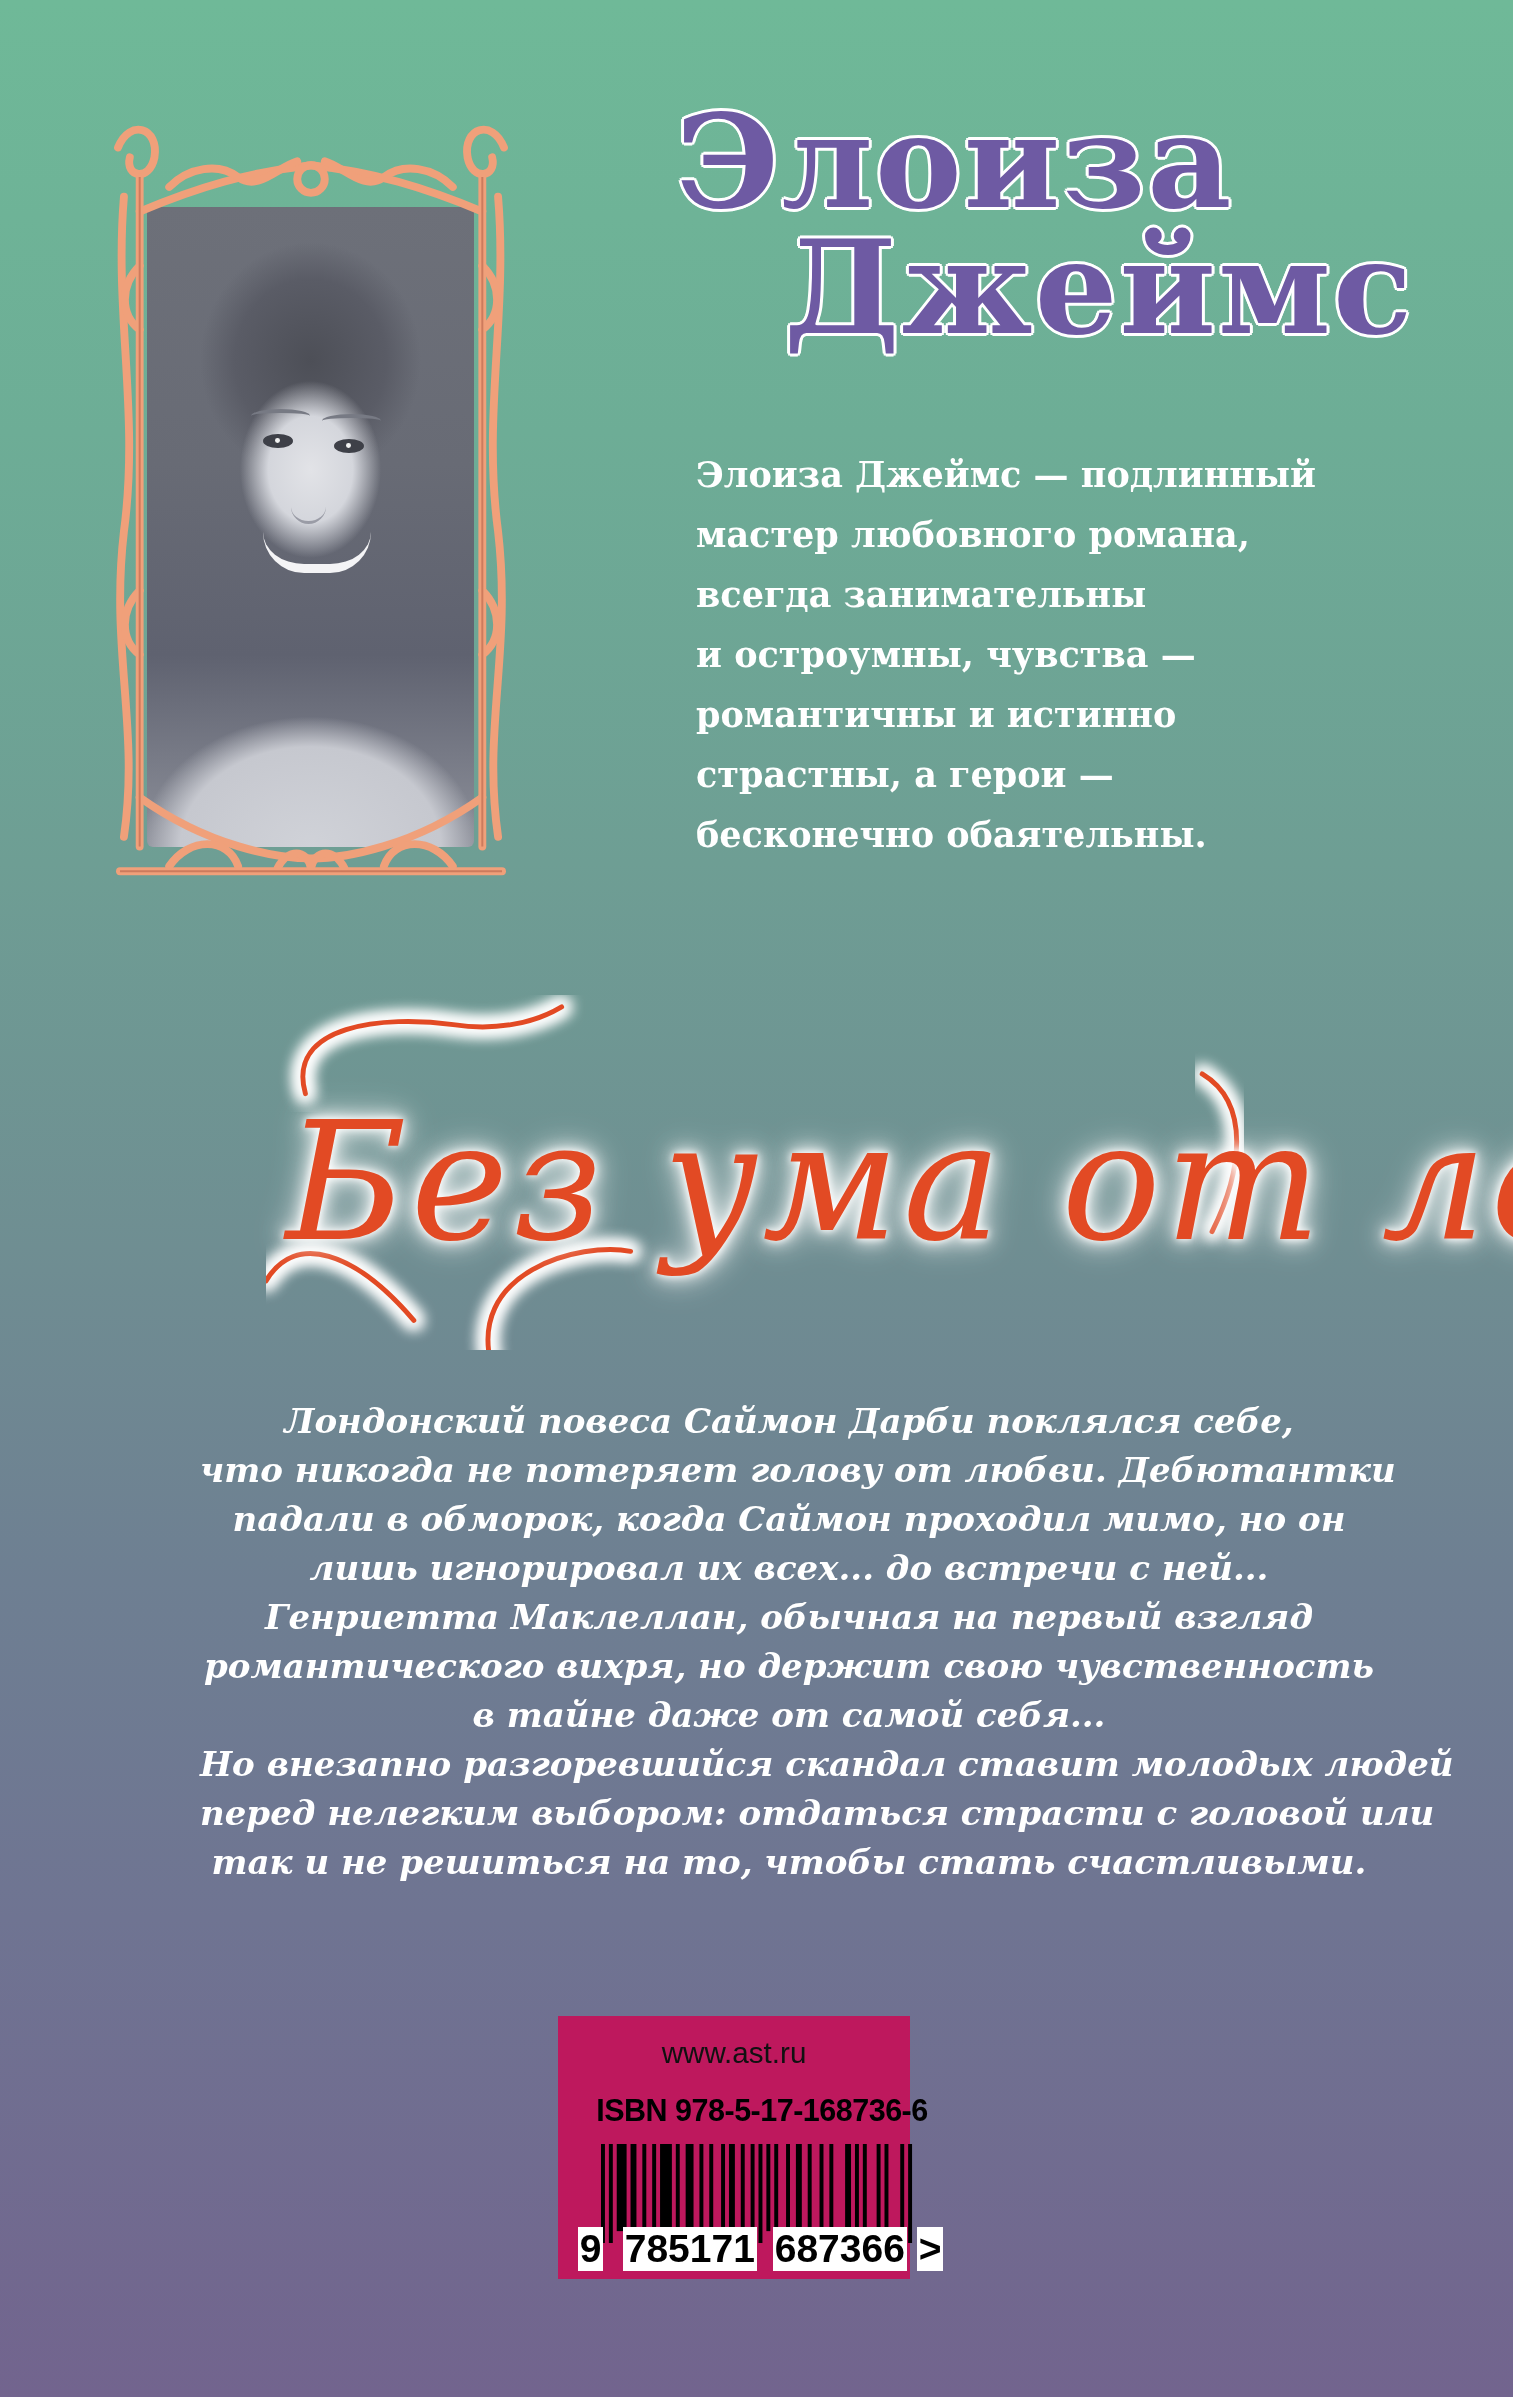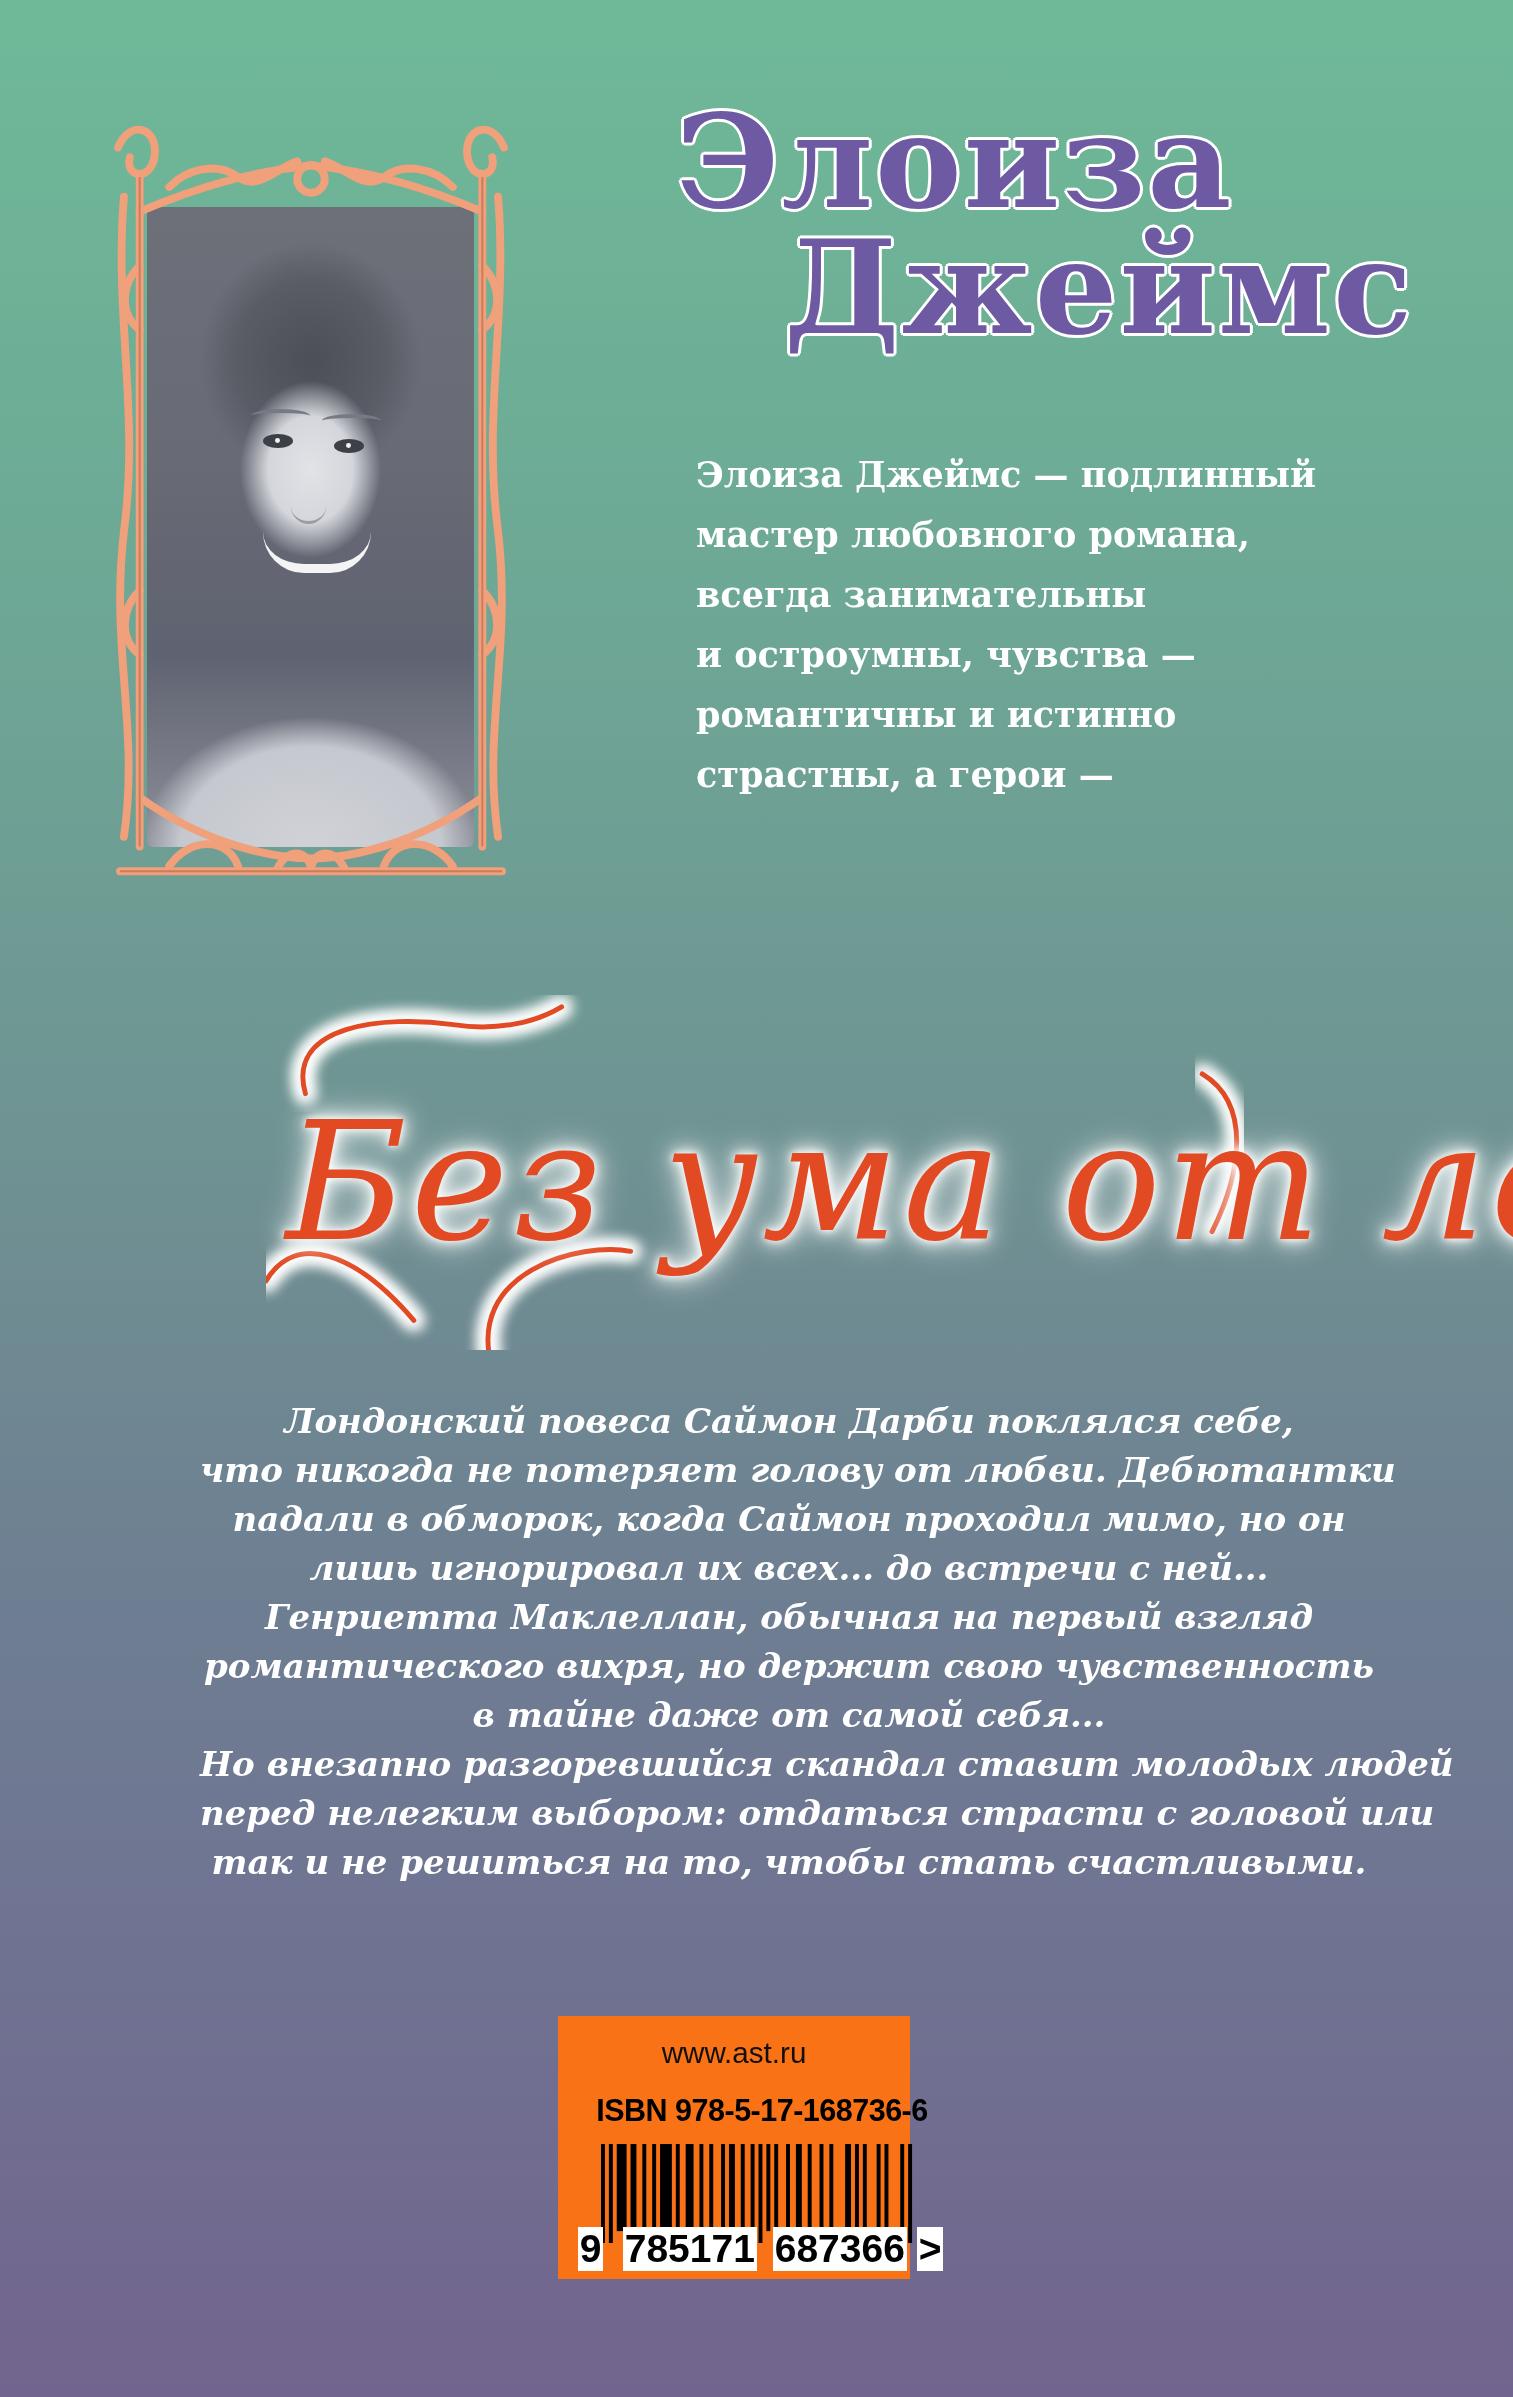--- a/index.html
+++ b/index.html
@@ -66,21 +66,21 @@
     .blurb {
       left: 167px; top: 1397px; width: 1178px;
       color: #ffffff; font-family: "DejaVu Serif", serif; font-style: italic; font-weight: bold;
       font-size: 34px; line-height: 49px; text-align: center; margin-left: 33px;
     }
     .blurb div { white-space: nowrap; }
 
     
     .barcode-box {
       left: 558px; top: 2016px; width: 352px; height: 263px;
-      background: #f97316;
+      background: #be185d;
     }
     .barcode-url {
       position: absolute; left: 0; top: 19.7px; width: 100%; text-align: center;
       font-family: "Liberation Sans", sans-serif; font-size: 29.6px; color: #111;
     }
     .barcode-isbn {
       position: absolute; left: 0; top: 77px; width: 100%; text-align: center;
       font-family: "Liberation Sans", sans-serif; font-weight: bold; font-size: 30.5px; color: #000;
       letter-spacing: -0.5px;
       margin-left: 28px;
@@ -141,20 +141,21 @@
   <span class="line2">Джеймс</span>
 </div>
 
 <div class="abs bio">
   <div>Элоиза Джеймс — подлинный</div>
   <div>мастер любовного романа,</div>
   <div>всегда занимательны</div>
   <div>и остроумны, чувства —</div>
   <div>романтичны и истинно</div>
   <div>страстны, а герои —</div>
+  <div>бесконечно обаятельны.</div>
 </div>
 
 <div class="abs title">
   <svg width="1084" height="355" style="position:absolute;left:0;top:0;" viewBox="0 0 1100 360">
     <defs>
       <filter id="glow" x="-20%" y="-20%" width="140%" height="140%">
         <feGaussianBlur stdDeviation="7" result="b"></feGaussianBlur>
         <feMerge>
             <feMergeNode in="b"></feMergeNode>
             <feMergeNode in="b"></feMergeNode>

